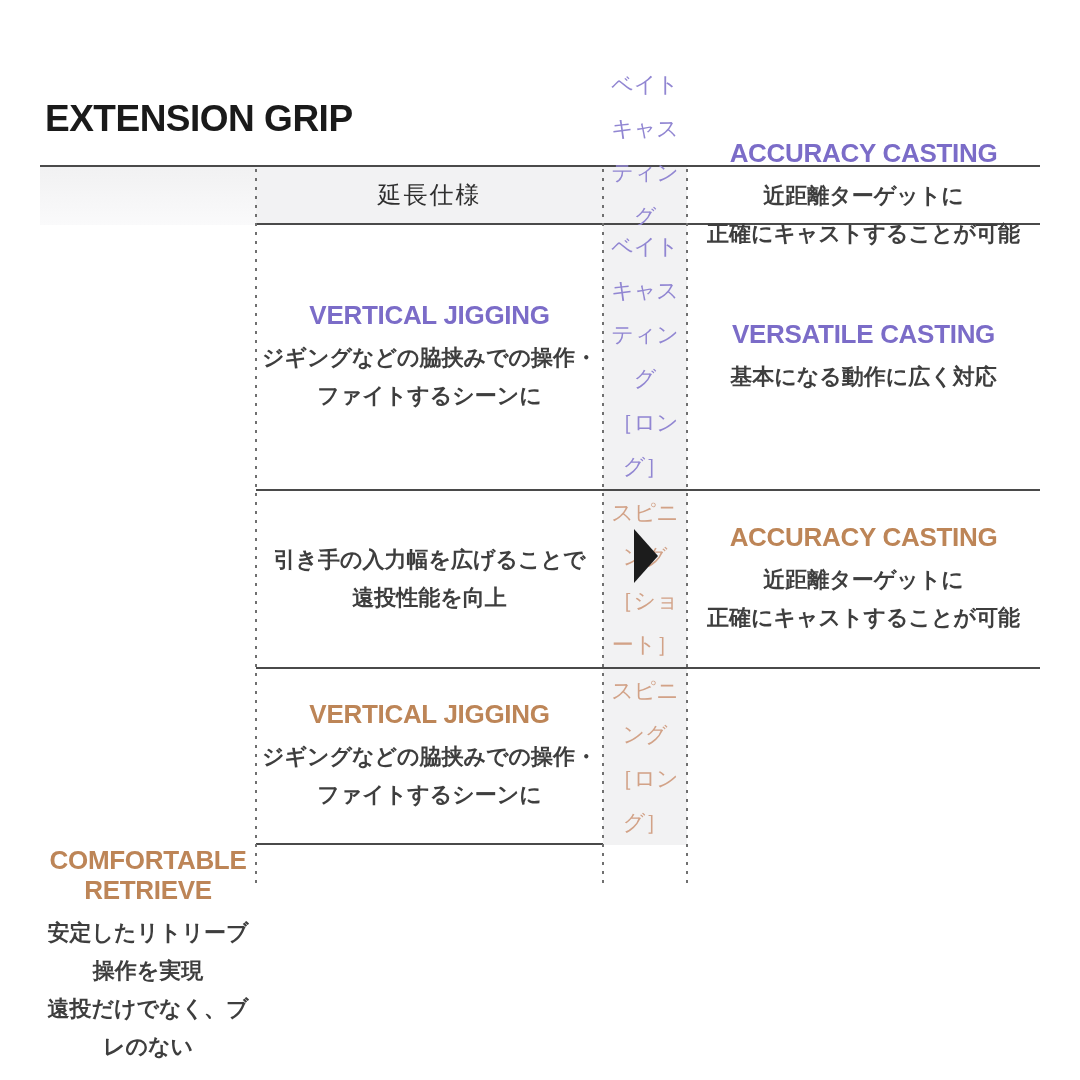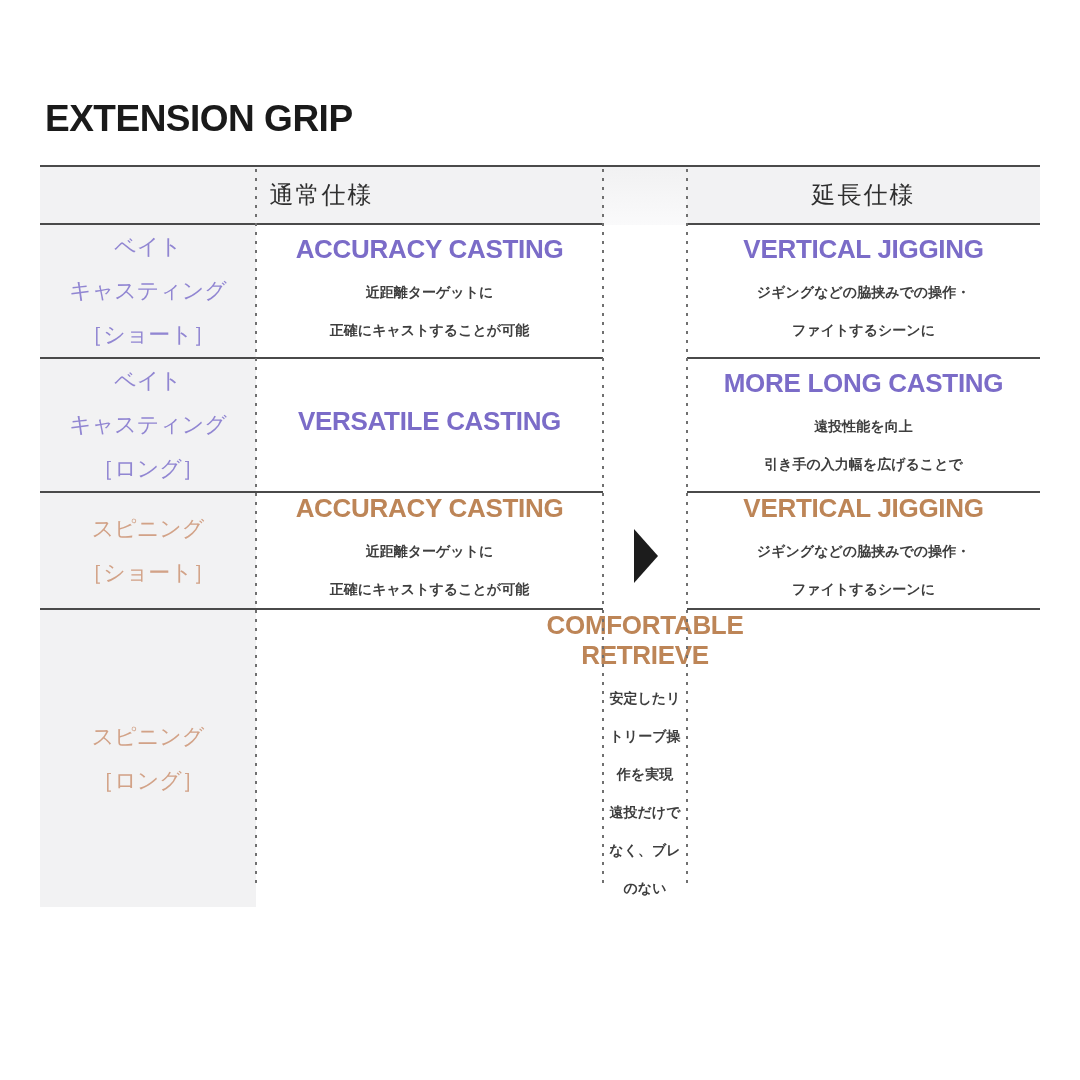--- a/index.html
+++ b/index.html
@@ -18,38 +18,37 @@
   .hdr-gap{background:linear-gradient(180deg,#f1f1f2,#fafafb);border-bottom:none;}
   .cell{display:flex;flex-direction:column;justify-content:center;align-items:center;text-align:center;}
   .bb{border-bottom:2px solid var(--border,#4a4a4a);}
   .label-cell{background:var(--panel-bg,#f2f2f3);}
   .label-line{font-size:22px;line-height:44px;font-weight:normal;}
   .row-purple .label-line{color:var(--purple-label,#9186d2);}
   .row-orange .label-line{color:var(--orange-label,#d2a287);}
   .spec-heading{font-size:26px;line-height:30px;font-weight:bold;letter-spacing:-0.3px;margin-bottom:9px;}
   .row-purple .spec-heading{color:var(--purple-heading,#7b6cc8);}
   .row-orange .spec-heading{color:var(--orange-heading,#bd8557);}
-  .spec-line{font-size:14px;line-height:38px;font-weight:bold;color:var(--body-text,#3e3e3e);}
+  .spec-line{font-size:22px;line-height:38px;font-weight:bold;color:var(--body-text,#3e3e3e);}
   .vdots{position:absolute;top:2px;width:2px;height:718px;
          background-image:repeating-linear-gradient(to bottom,var(--dot,#707070) 0 3px,transparent 3px 9px);}
   .vd1{left:215px;} .vd2{left:562px;} .vd3{left:646px;}
   .arrow{position:absolute;left:594px;top:362px;width:0;height:0;
          border-top:27px solid transparent;border-bottom:27px solid transparent;
          border-left:24px solid var(--arrow,#1c1c1c);}
 </style>
 </head>
 <body>
 
 <div class="page">
 
   <div class="title">EXTENSION GRIP</div>
 
   <div class="table">
 
-    <div class="hdr hdr-left">通常仕様</div>
     <div class="hdr hdr-gap"></div>
     <div class="hdr">延長仕様</div>
 
     <div class="cell label-cell row-purple bb">
       <div class="label-line">ベイト</div>
       <div class="label-line">キャスティング</div>
       <div class="label-line">［ショート］</div>
     </div>
     <div class="cell spec-cell row-purple bb">
       <div class="spec-heading">ACCURACY CASTING</div>
@@ -63,26 +62,26 @@
       <div class="spec-line">ファイトするシーンに</div>
     </div>
 
     <div class="cell label-cell row-purple bb">
       <div class="label-line">ベイト</div>
       <div class="label-line">キャスティング</div>
       <div class="label-line">［ロング］</div>
     </div>
     <div class="cell spec-cell row-purple bb">
       <div class="spec-heading">VERSATILE CASTING</div>
+      <div class="spec-line">基本になる動作に広く対応</div>
     </div>
     <div class="cell"></div>
     <div class="cell spec-cell row-purple bb">
-      <div class="spec-heading">MORE LONG CASTING</div>
+      <div class="spec-line">引き手の入力幅を広げることで</div>
       <div class="spec-line">遠投性能を向上</div>
-      <div class="spec-line">引き手の入力幅を広げることで</div>
     </div>
 
     <div class="cell label-cell row-orange bb">
       <div class="label-line">スピニング</div>
       <div class="label-line">［ショート］</div>
     </div>
     <div class="cell spec-cell row-orange bb">
       <div class="spec-heading">ACCURACY CASTING</div>
       <div class="spec-line">近距離ターゲットに</div>
       <div class="spec-line">正確にキャストすることが可能</div>

